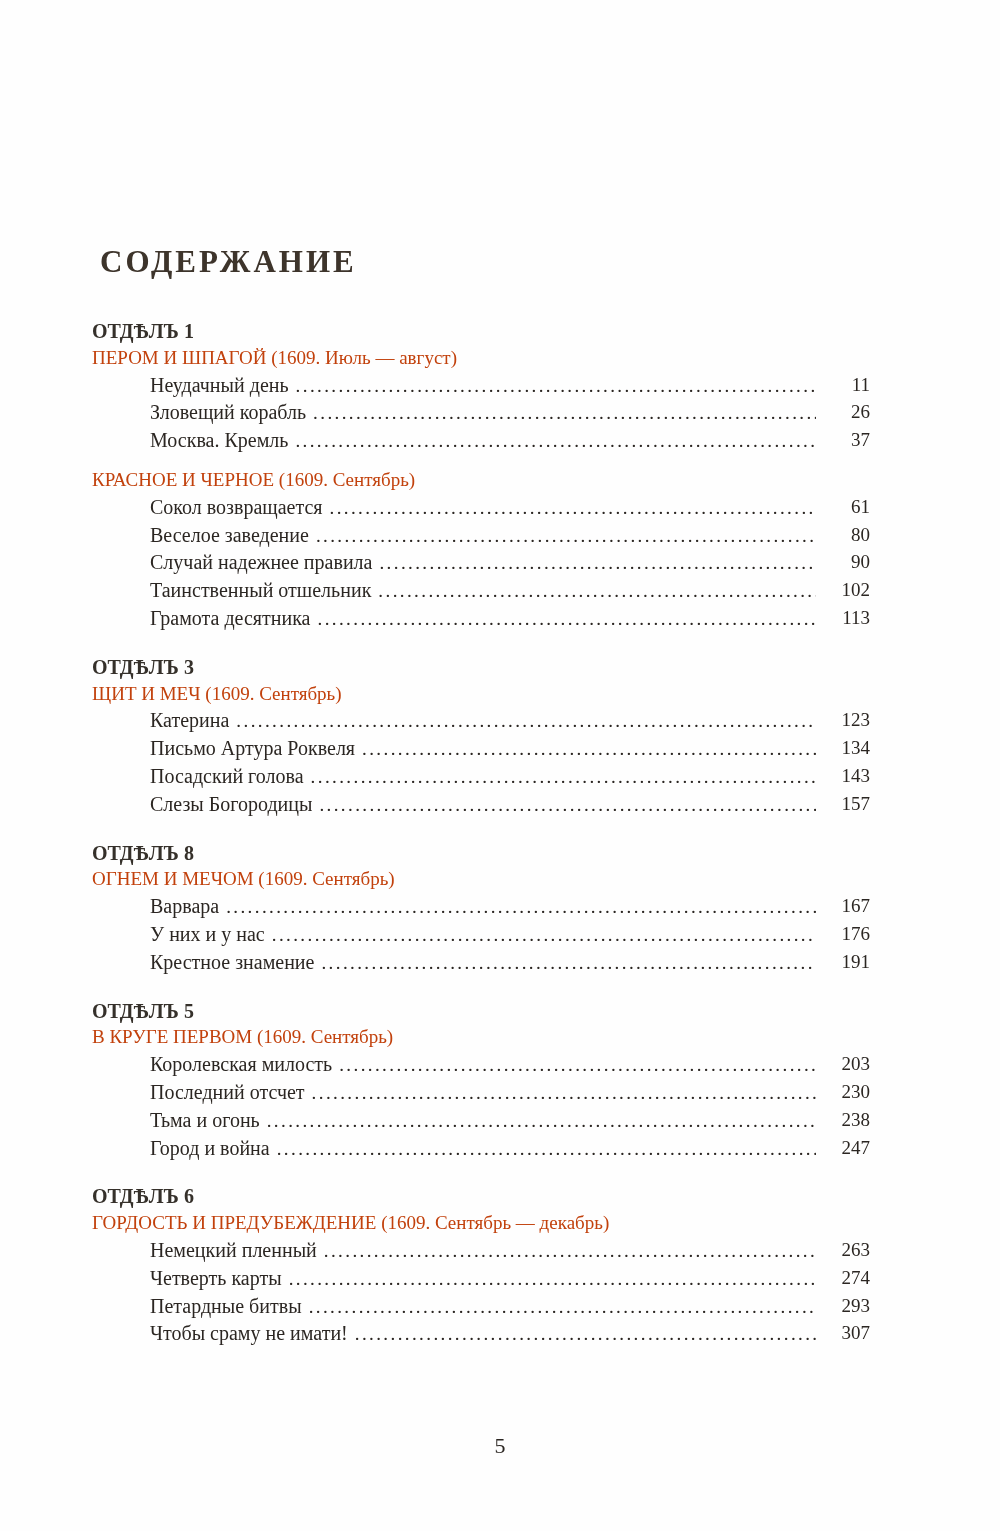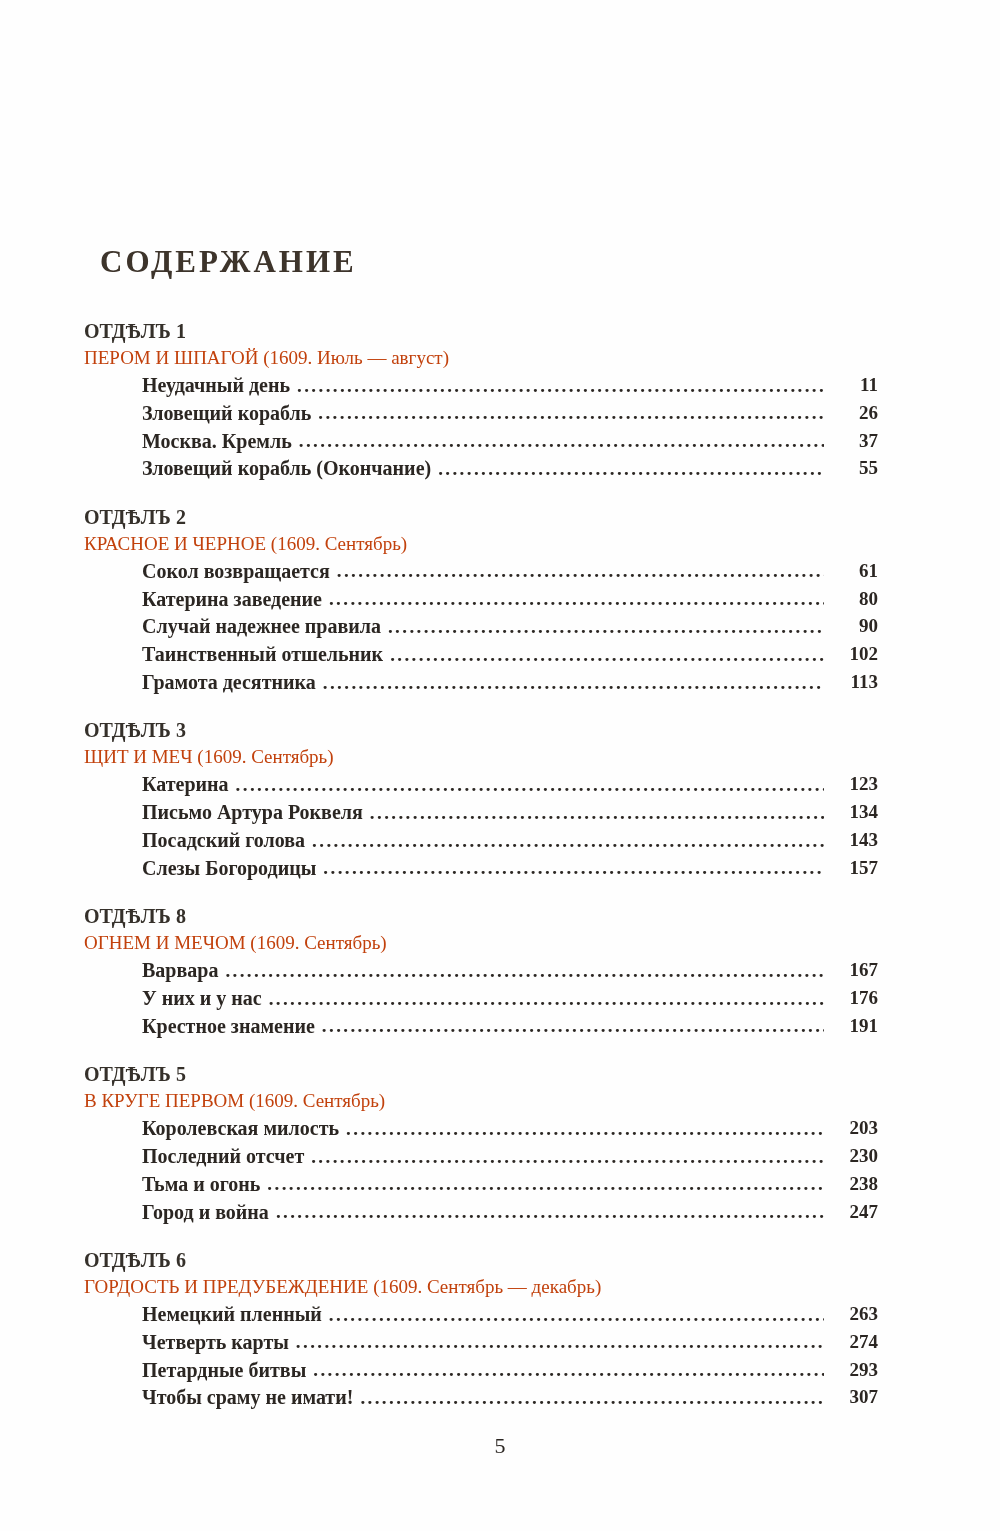--- a/index.html
+++ b/index.html
@@ -19,43 +19,42 @@
     overflow: hidden;
   }
   .toc-title {
     margin: 0 0 38px 20px;
     font-size: 31px;
     font-weight: bold;
     letter-spacing: 3px;
     color: #3d342b;
   }
   .section {
-    margin: 4px;
+    margin: 12px;
   }
   .section + .section .section-heading {
     margin-top: 21px;
   }
   .section-heading {
     font-size: 20px;
     font-weight: bold;
     line-height: 26.8px;
     color: #35302a;
   }
   .section-subtitle {
     font-size: 19px;
     line-height: 26.8px;
     color: #c2410c;
   }
   .entry {
     display: flex;
-    align-items: center;
+    align-items: flex-start;
     padding-left: 58px;
     font-size: 20px;
     line-height: 26.8px;
-    font-weight: bold;
   }
   .entry-title {
     white-space: nowrap;
     flex: 0 0 auto;
   }
   .dots {
     flex: 1 1 auto;
     overflow: hidden;
     white-space: nowrap;
     margin: 0 6px 0 7px;
@@ -99,36 +98,30 @@
         <div class="entry">
           <span class="entry-title">Зловещий корабль</span>
           <span class="dots"></span>
           <span class="entry-page">26</span>
         </div>
         <div class="entry">
           <span class="entry-title">Москва. Кремль</span>
           <span class="dots"></span>
           <span class="entry-page">37</span>
         </div>
-        <div class="entry">
-          <span class="entry-title">Зловещий корабль (Окончание)</span>
-          <span class="dots"></span>
-          <span class="entry-page">55</span>
-        </div>
-      </section>
-      <section class="section">
-        <div class="section-heading">ОТДѢЛЪ 2</div>
+      </section>
+      <section class="section">
         <div class="section-subtitle">КРАСНОЕ И ЧЕРНОЕ (1609. Сентябрь)</div>
         <div class="entry">
           <span class="entry-title">Сокол возвращается</span>
           <span class="dots"></span>
           <span class="entry-page">61</span>
         </div>
         <div class="entry">
-          <span class="entry-title">Катерина заведение</span>
+          <span class="entry-title">Веселое заведение</span>
           <span class="dots"></span>
           <span class="entry-page">80</span>
         </div>
         <div class="entry">
           <span class="entry-title">Случай надежнее правила</span>
           <span class="dots"></span>
           <span class="entry-page">90</span>
         </div>
         <div class="entry">
           <span class="entry-title">Таинственный отшельник</span>

